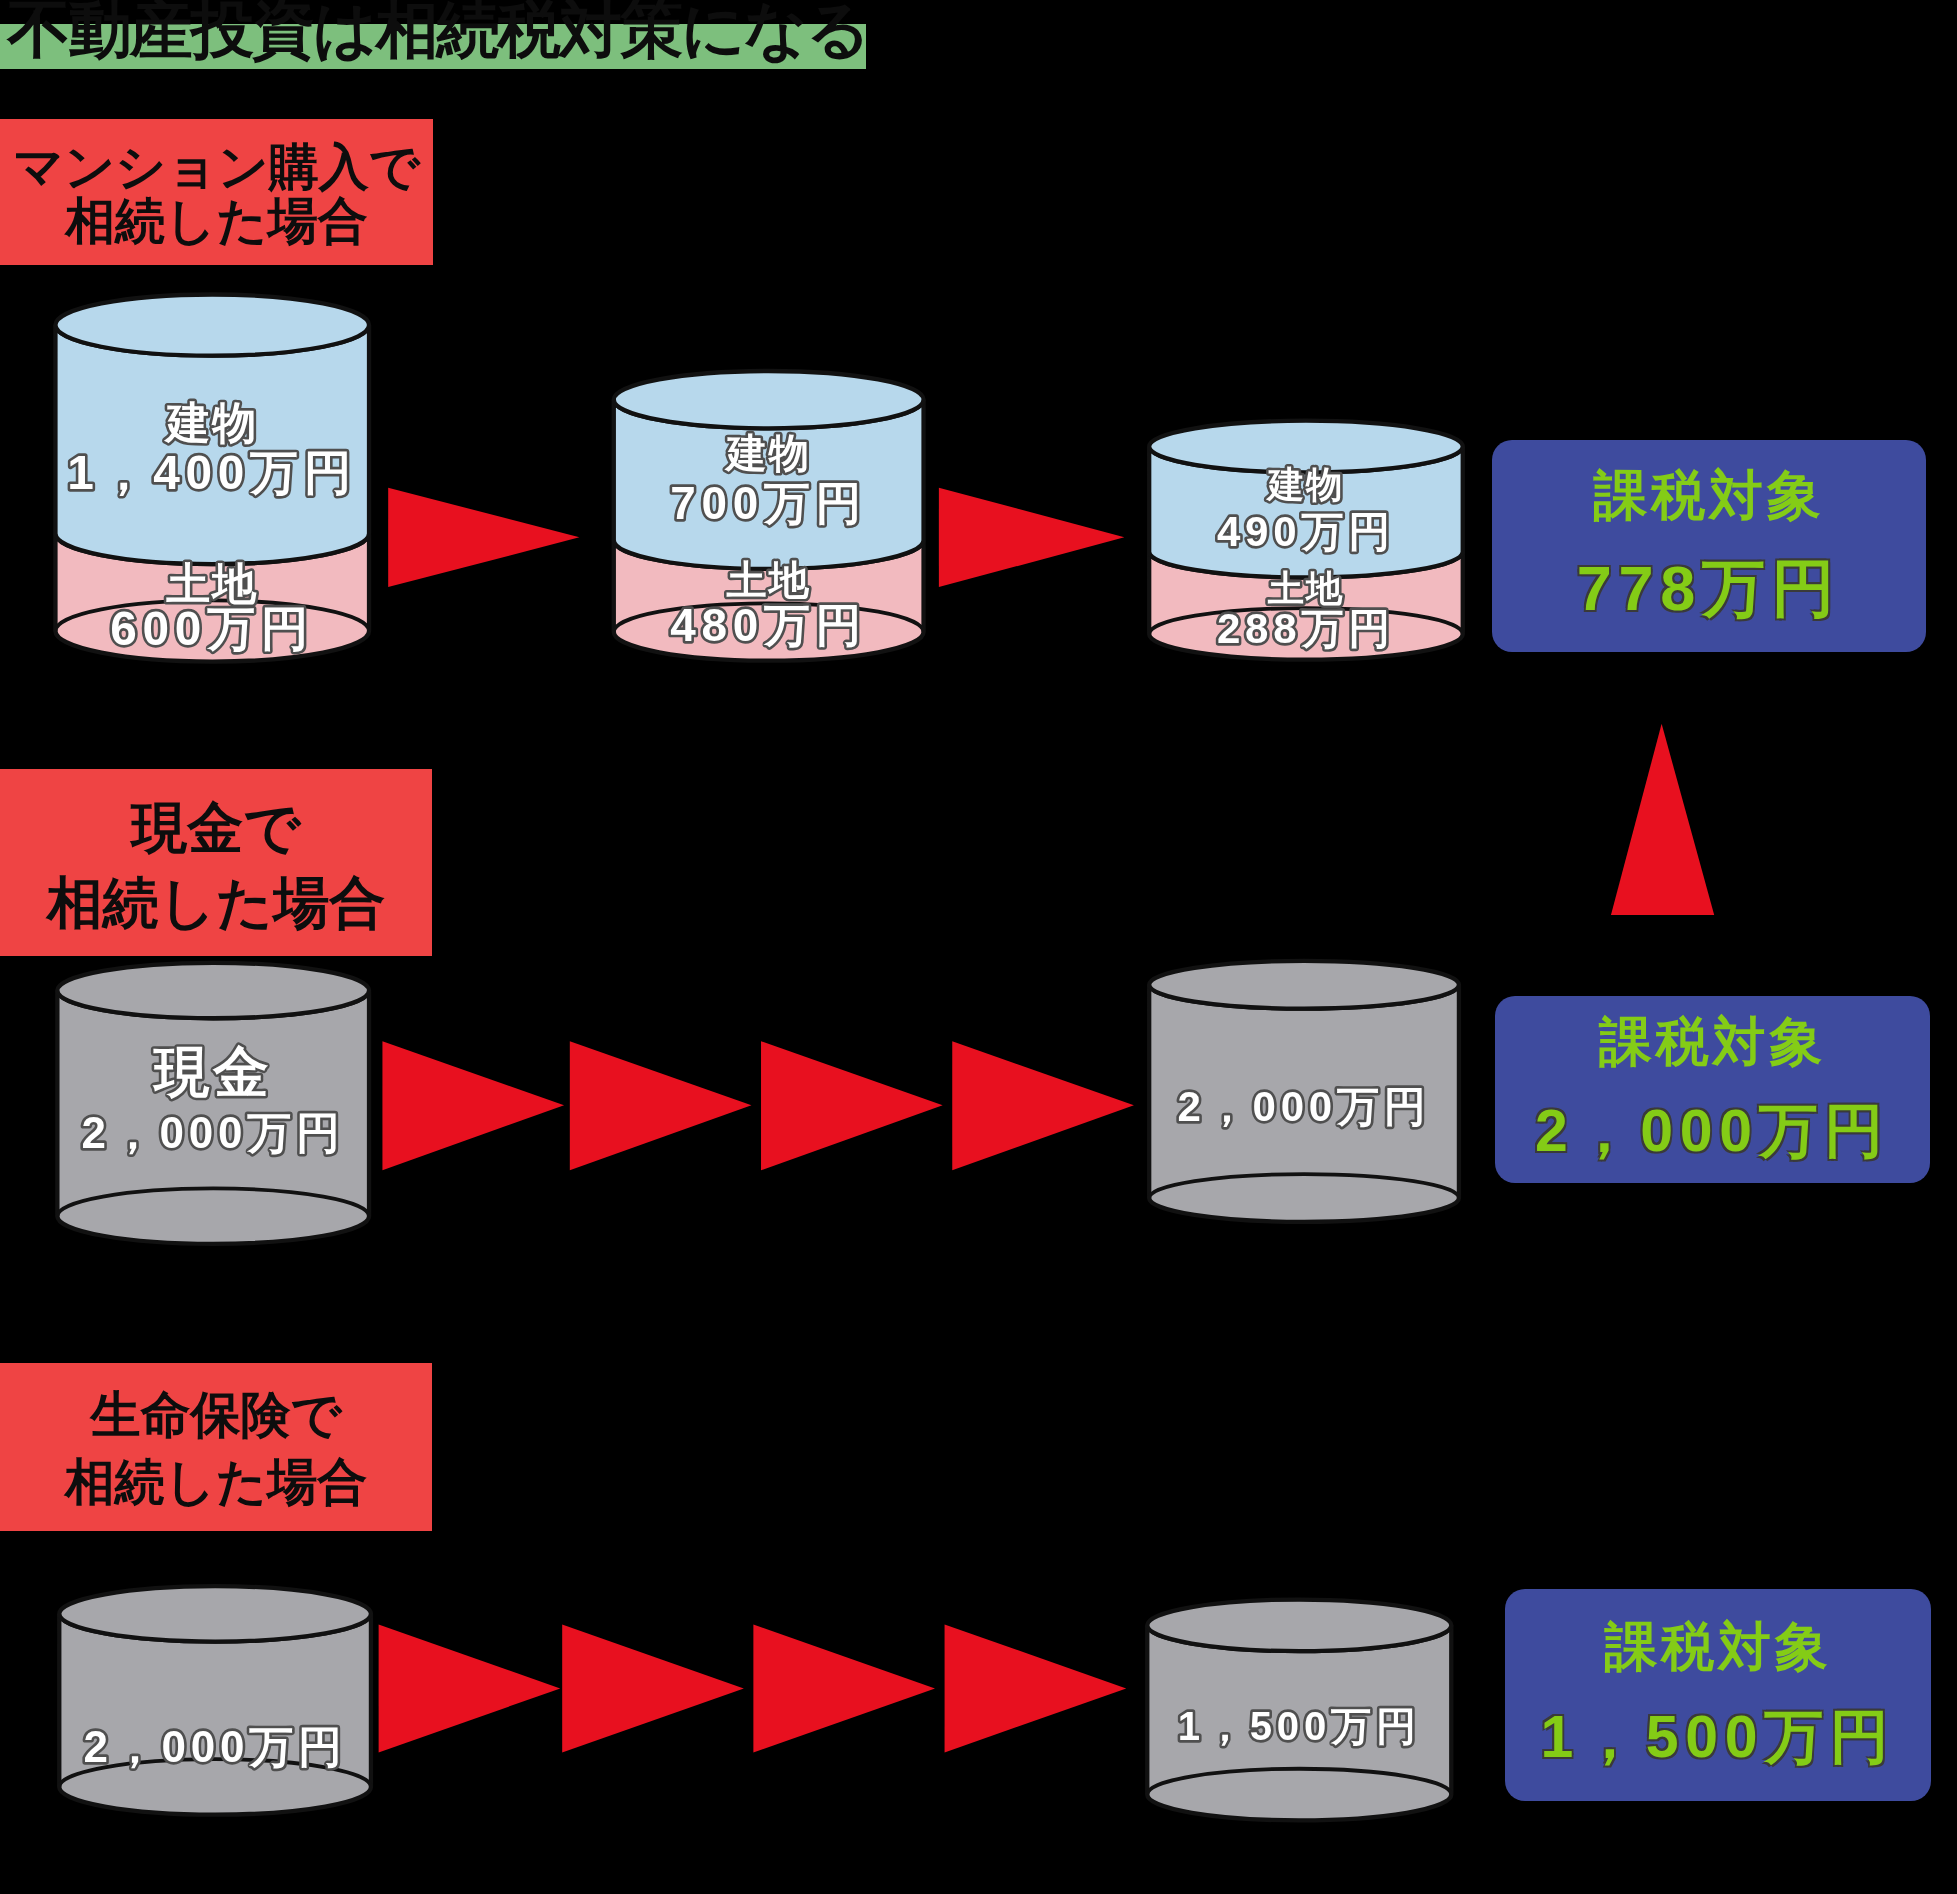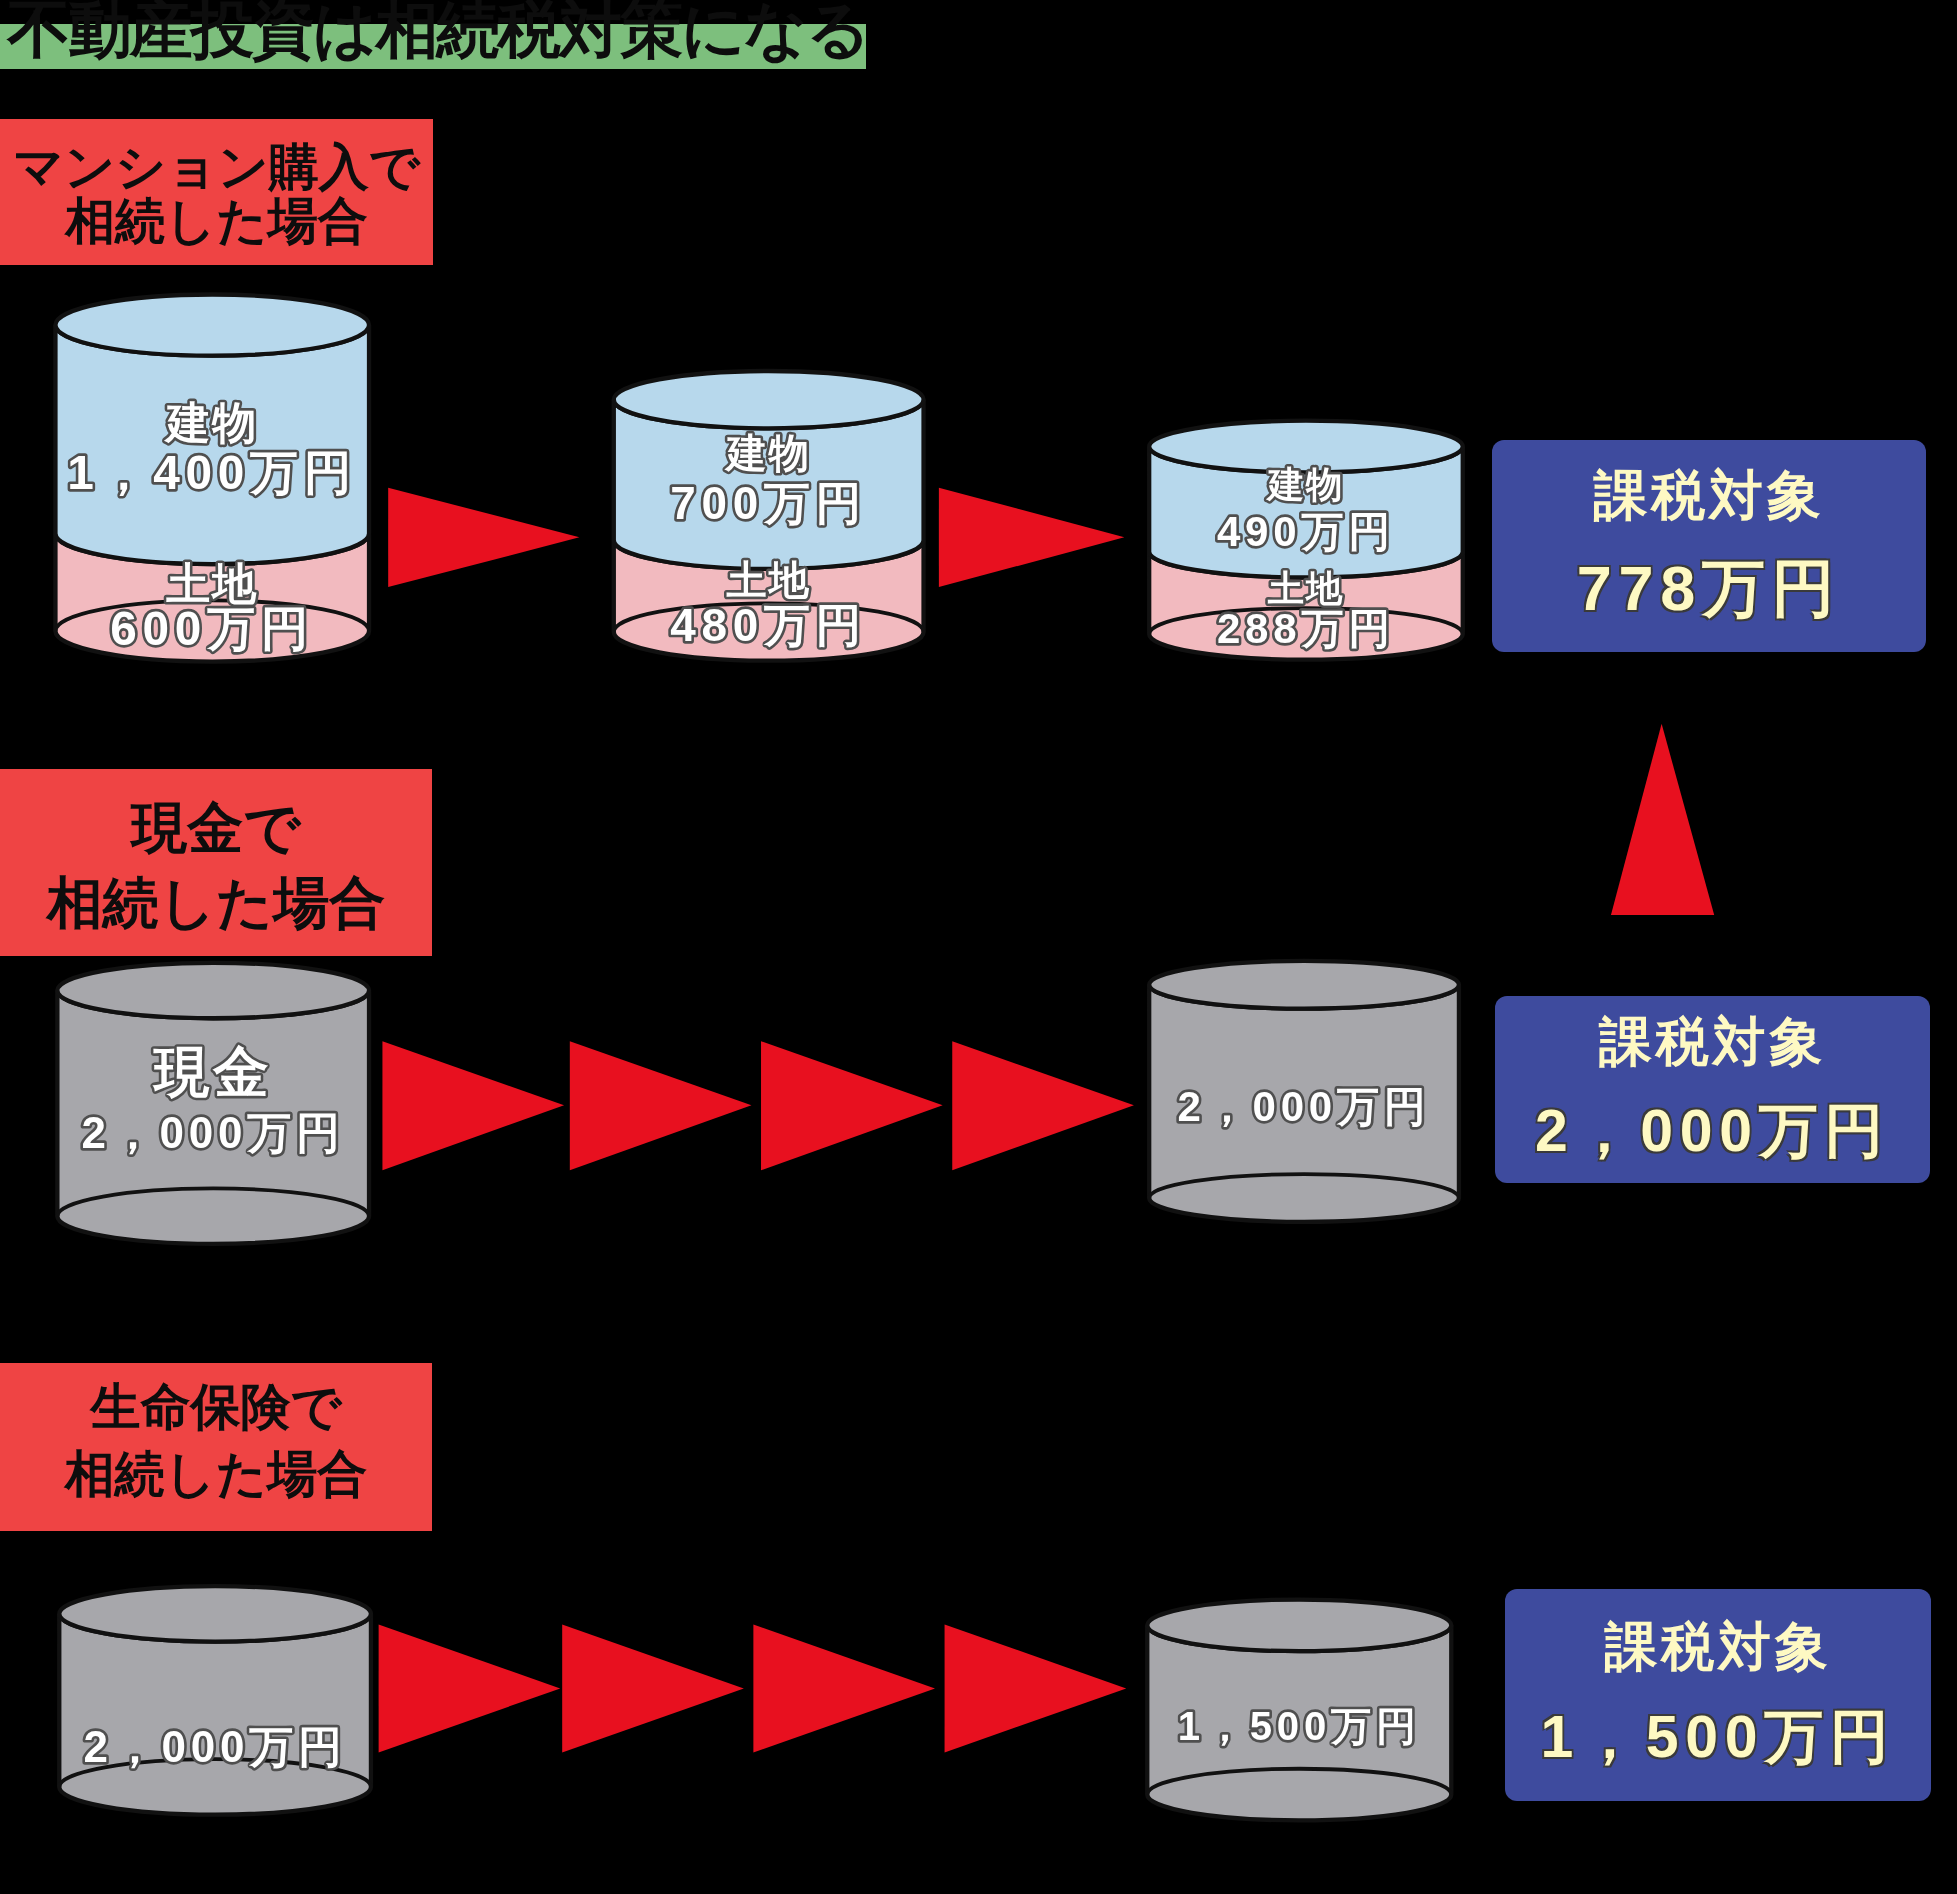--- a/index.html
+++ b/index.html
@@ -20,26 +20,26 @@
     font-size:63px;font-weight:900;letter-spacing:-1.9px;
     color:#0d0d0d;white-space:nowrap;
   }
   
   .case-label{
     position:absolute;background:#ef4444;color:#0d0d0d;
     font-weight:900;text-align:center;
   }
   #label-1{left:0;top:119px;width:433px;height:146px;font-size:50px;line-height:54px;padding-top:21px;box-sizing:border-box;}
   #label-2{left:0;top:769px;width:432px;height:187px;font-size:56px;line-height:75px;padding-top:21px;box-sizing:border-box;}
-  #label-3{left:0;top:1363px;width:432px;height:168px;font-size:50px;line-height:67px;padding-top:11px;box-sizing:border-box;}
+  #label-3{left:0;top:1363px;width:432px;height:168px;font-size:50px;line-height:67px;padding-top:19px;box-sizing:border-box;}
   
   .result-box{
-    position:absolute;background:#3e4b9e;border-radius:12px;
+    position:absolute;background:#3e4b9e;border-radius:20px;
     display:flex;flex-direction:column;align-items:center;justify-content:center;
-    color:#fef9c3;text-align:center;
+    color:#84cc16;text-align:center;
   }
   #result-1{left:1492px;top:440px;width:434px;height:212px;}
   #result-2{left:1495px;top:996px;width:435px;height:187px;}
   #result-3{left:1505px;top:1589px;width:426px;height:212px;}
   .result-label{font-size:54px;font-weight:900;letter-spacing:3.8px;}
   .result-value{
     font-size:63px;font-weight:900;letter-spacing:6.7px;margin-top:13.4px;
     text-shadow:1.9px 1.9px 0 #3a3a3a,-1.9px 1.9px 0 #3a3a3a,1.9px -1.9px 0 #3a3a3a,-1.9px -1.9px 0 #3a3a3a;
   }
   #result-2 .result-label, #result-3 .result-label{font-size:53px;}

